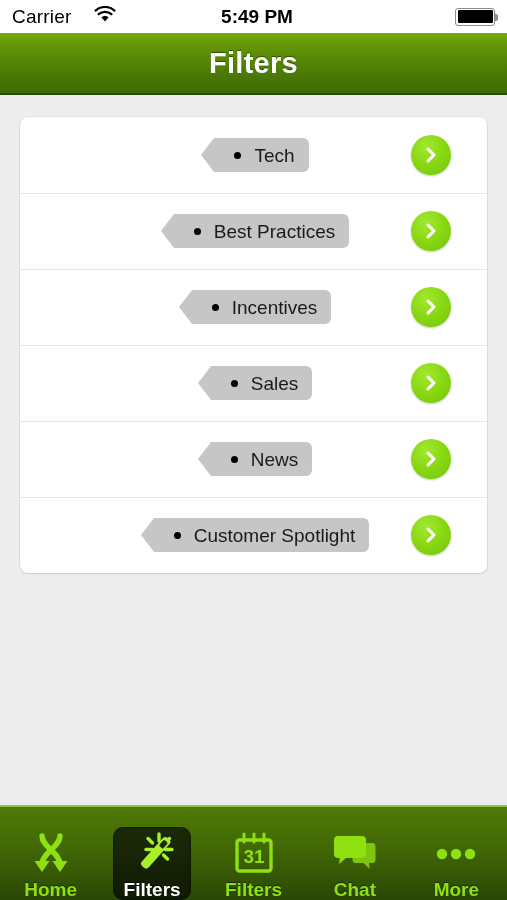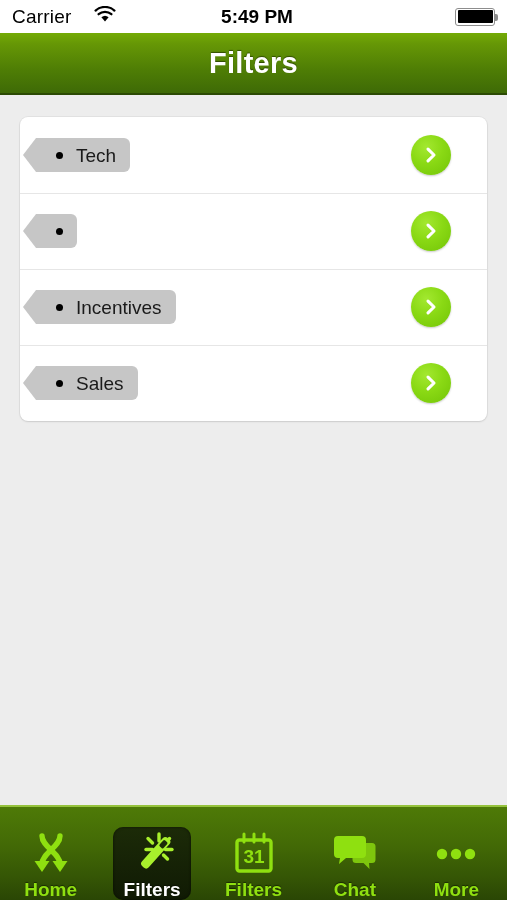--- a/index.html
+++ b/index.html
@@ -50,20 +50,21 @@
   
   .content { flex:1 1 auto; position:relative; background:#ededed; padding:22px 20px 0 20px; }
   .card {
     background:#ffffff; border-radius:8px;
     box-shadow:0 1px 2px rgba(0,0,0,.10), 0 0 0 1px rgba(0,0,0,.045);
     overflow:hidden;
   }
   .row {
     position:relative; height:76px; display:flex; align-items:center;
     padding:0 0 0 16px;
+    justify-content:center;
   }
   .row + .row::before {
     content:""; position:absolute; left:0; right:0; top:0;
     height:1px; background:#e6e6e6;
   }
 
   
   .tag {
     display:inline-flex; align-items:center; gap:13px;
     background:#c6c6c6; color:#1a1a1a;
@@ -156,20 +157,21 @@
         <div class="chevron-btn">
           <svg width="18" height="18" viewBox="0 0 18 18">
               <path d="M6 3.2 L12 9 L6 14.8" stroke="#fff" stroke-width="3.1" fill="none" stroke-linecap="round" stroke-linejoin="round"></path>
             </svg>
         </div>
       </div>
 
       <div class="row">
         <div class="tag">
           <span class="tag-dot"></span>
+          <span class="tag-label">Best Practices</span>
         </div>
         <div class="chevron-btn">
           <svg width="18" height="18" viewBox="0 0 18 18">
               <path d="M6 3.2 L12 9 L6 14.8" stroke="#fff" stroke-width="3.1" fill="none" stroke-linecap="round" stroke-linejoin="round"></path>
             </svg>
         </div>
       </div>
 
       <div class="row">
         <div class="tag">
@@ -188,21 +190,43 @@
           <span class="tag-dot"></span>
           <span class="tag-label">Sales</span>
         </div>
         <div class="chevron-btn">
           <svg width="18" height="18" viewBox="0 0 18 18">
               <path d="M6 3.2 L12 9 L6 14.8" stroke="#fff" stroke-width="3.1" fill="none" stroke-linecap="round" stroke-linejoin="round"></path>
             </svg>
         </div>
       </div>
 
-
+      <div class="row">
+        <div class="tag">
+          <span class="tag-dot"></span>
+          <span class="tag-label">News</span>
+        </div>
+        <div class="chevron-btn">
+          <svg width="18" height="18" viewBox="0 0 18 18">
+              <path d="M6 3.2 L12 9 L6 14.8" stroke="#fff" stroke-width="3.1" fill="none" stroke-linecap="round" stroke-linejoin="round"></path>
+            </svg>
+        </div>
+      </div>
+
+      <div class="row">
+        <div class="tag">
+          <span class="tag-dot"></span>
+          <span class="tag-label">Customer Spotlight</span>
+        </div>
+        <div class="chevron-btn">
+          <svg width="18" height="18" viewBox="0 0 18 18">
+              <path d="M6 3.2 L12 9 L6 14.8" stroke="#fff" stroke-width="3.1" fill="none" stroke-linecap="round" stroke-linejoin="round"></path>
+            </svg>
+        </div>
+      </div>
 
     </div>
   </div>
 
   <div class="tabbar">
 
     <div class="tab">
       <div class="tab-inner">
         <span class="tab-icon">
           <svg width="44" height="46" viewBox="0 0 44 46">

